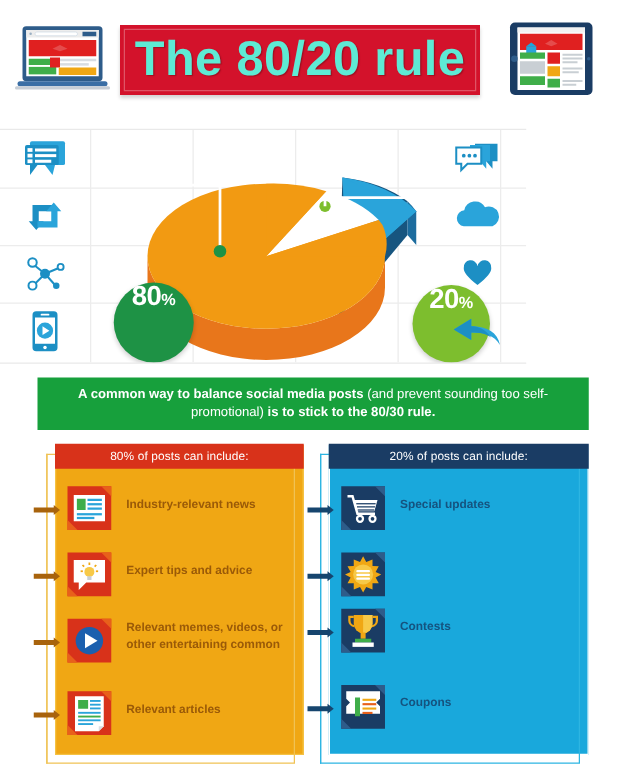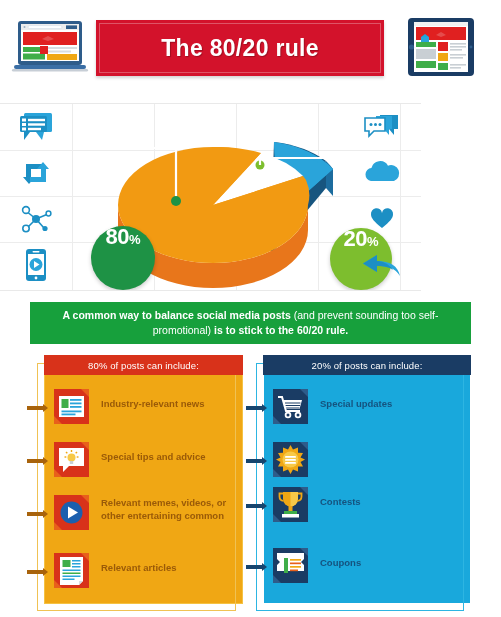--- a/index.html
+++ b/index.html
@@ -19,21 +19,21 @@
     background:#D3122B;
     box-shadow:0 2px 3px rgba(0,0,0,.18);
   }
   .title-banner::after{
     content:"";position:absolute;left:3px;top:3px;right:3px;bottom:3px;
     border:1px solid rgba(255,255,255,.28);
   }
   .title-text{
     position:absolute;left:0;top:0;width:100%;height:100%;
     display:flex;align-items:center;justify-content:center;
-    color:#ffffff;font-size:23px;font-weight:bold;letter-spacing:.3px;
+    color:#5eead4;font-size:39px;font-weight:bold;letter-spacing:.3px;
     text-shadow:1px 1px 1px rgba(0,0,0,.25);
     font-family:"Liberation Sans", sans-serif;
   }
 
   
   .laptop{position:absolute;left:12px;top:19px;width:76px;height:56px;}
   .tablet{position:absolute;left:396px;top:16px;width:90px;height:62px;}
 
   
   .chart-area{
@@ -334,21 +334,21 @@
       <div class="side-icon" style="top:138px">
         <svg width="40" height="28" viewBox="0 0 40 28">
           <path d="M15 4 L15 10 C 28 10 36 15 38 25 C 33 17 26 15 15 15 L15 21 L1 12.5 Z" fill="#2AA4DA"></path>
           <path d="M15 4 L1 12.5 L15 21 L15 15 C 22 15 27 16 31 19 C 26 12 20 10 15 10 Z" fill="#1C8FC4"></path>
         </svg>
       </div>
     </div>
   </div>
 
   <div class="green-banner">
-    <p><b>A common way to balance social media posts</b><span> (and prevent sounding too self-promotional) </span><b>is to stick to the 60/20 rule.</b></p>
+    <p><b>A common way to balance social media posts</b><span> (and prevent sounding too self-promotional) </span><b>is to stick to the 80/30 rule.</b></p>
   </div>
 
   <div class="cols">
 
     <div class="col col-left">
       <div class="col-body"></div>
       <div class="col-outline"></div>
       <div class="bracket"></div>
       <div class="col-header">80% of posts can include:</div>
 
@@ -383,21 +383,21 @@
               <line x1="18.5" y1="9" x2="18.5" y2="11" stroke="#F0A714" stroke-width="1.4"></line>
               <line x1="13" y1="11" x2="14.3" y2="12.3" stroke="#F0A714" stroke-width="1.4"></line>
               <line x1="24" y1="11" x2="22.7" y2="12.3" stroke="#F0A714" stroke-width="1.4"></line>
               <line x1="11.5" y1="16" x2="13.3" y2="16" stroke="#F0A714" stroke-width="1.4"></line>
               <line x1="25.5" y1="16" x2="23.7" y2="16" stroke="#F0A714" stroke-width="1.4"></line>
             </g>
             <circle cx="18.5" cy="16.5" r="4" fill="#F7C948"></circle>
             <rect x="16.8" y="20" width="3.4" height="3" fill="#C9CFD4"></rect>
           </svg>
         </div>
-        <div class="item-label">Special tips and advice</div>
+        <div class="item-label">Expert tips and advice</div>
       </div>
 
       <div class="item tall" style="top:138px">
         <div class="item-stub"></div>
         <div class="item-icon">
           <svg width="37" height="37" viewBox="0 0 37 37">
             <rect x="1" y="1" width="35" height="35" fill="#D8321A"></rect>
             <path d="M1 28 l8 8 h-8 z" fill="#E8601B"></path>
             <path d="M36 1 l0 8 l-8 -8 z" fill="#E8601B"></path>
             <circle cx="18.5" cy="18.5" r="11" fill="#1B5FAE"></circle>

